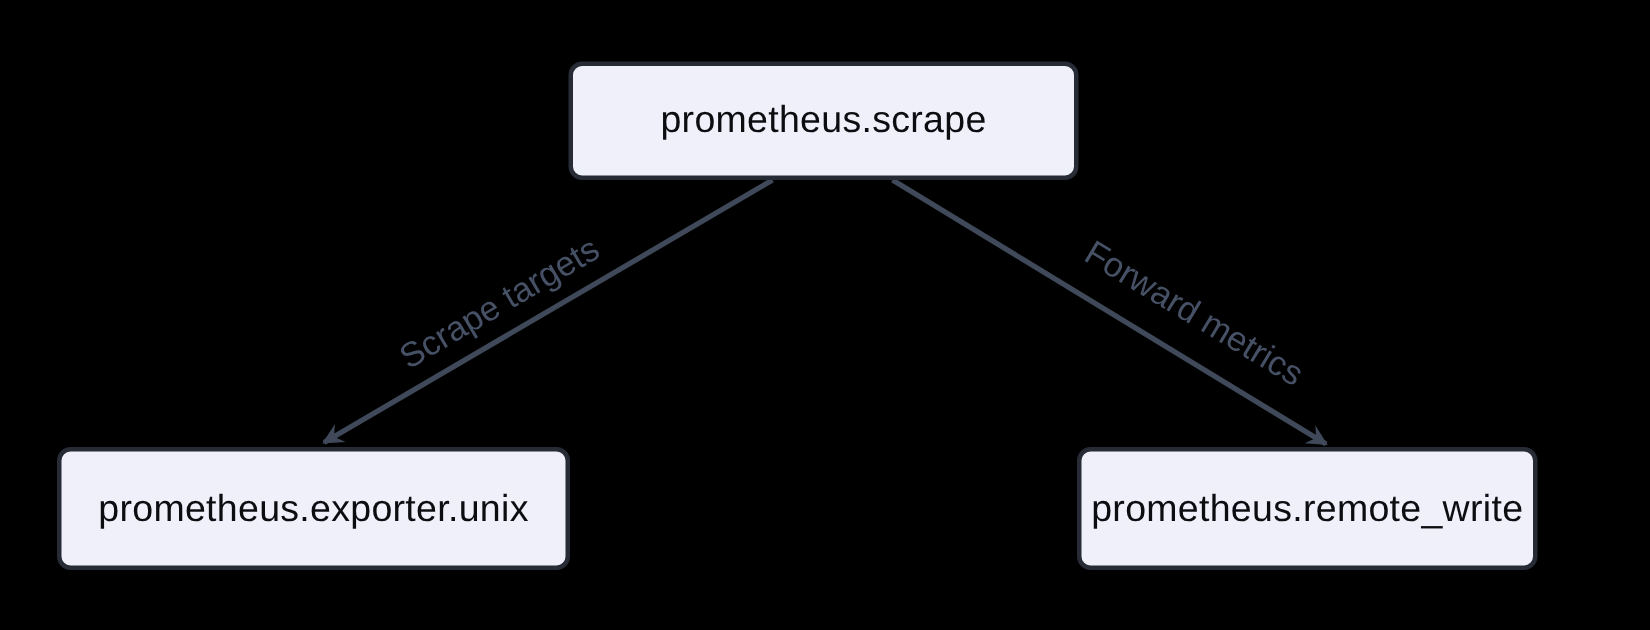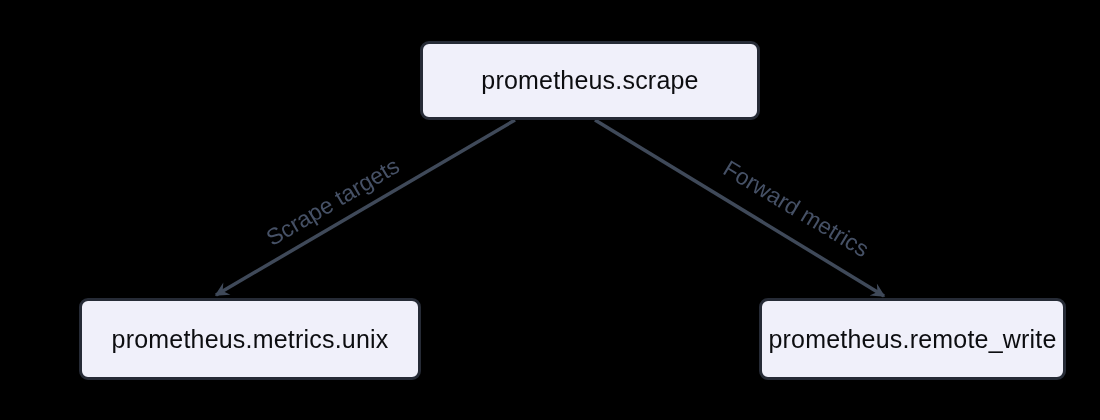--- a/index.html
+++ b/index.html
@@ -40,21 +40,20 @@
     position: absolute;
     background: var(--node-fill);
     border: 3px solid var(--node-border);
     border-radius: 9px;
     display: flex;
     align-items: center;
     justify-content: center;
     font-size: 25px;
     color: var(--node-text);
     letter-spacing: 0.2px;
-    margin-left: 41px;
   }
   .node-scrape        { left: 379px; top: 41px;  width: 340px; height: 79px; }
   .node-exporter-unix { left: 38px;  top: 298px; width: 342px; height: 82px; }
   .node-remote-write  { left: 718px; top: 298px; width: 307px; height: 82px; }
   .edge-label {
     position: absolute;
     font-size: 23px;
     color: var(--edge-label);
     white-space: nowrap;
     transform-origin: center center;
@@ -82,17 +81,17 @@
     <line class="edge-line" x1="515" y1="120" x2="216" y2="295" marker-end="url(#arrow)"></line>
     <line class="edge-line" x1="595" y1="120" x2="884" y2="296" marker-end="url(#arrow)"></line>
   </svg>
 
   <div class="edge-label edge-label-scrape-targets">Scrape targets</div>
 
   <div class="edge-label edge-label-forward-metrics">Forward metrics</div>
 
   <div class="node node-scrape">prometheus.scrape</div>
 
-  <div class="node node-exporter-unix">prometheus.metrics.unix</div>
+  <div class="node node-exporter-unix">prometheus.exporter.unix</div>
 
   <div class="node node-remote-write">prometheus.remote_write</div>
 
 </div>
 
 </body></html>

